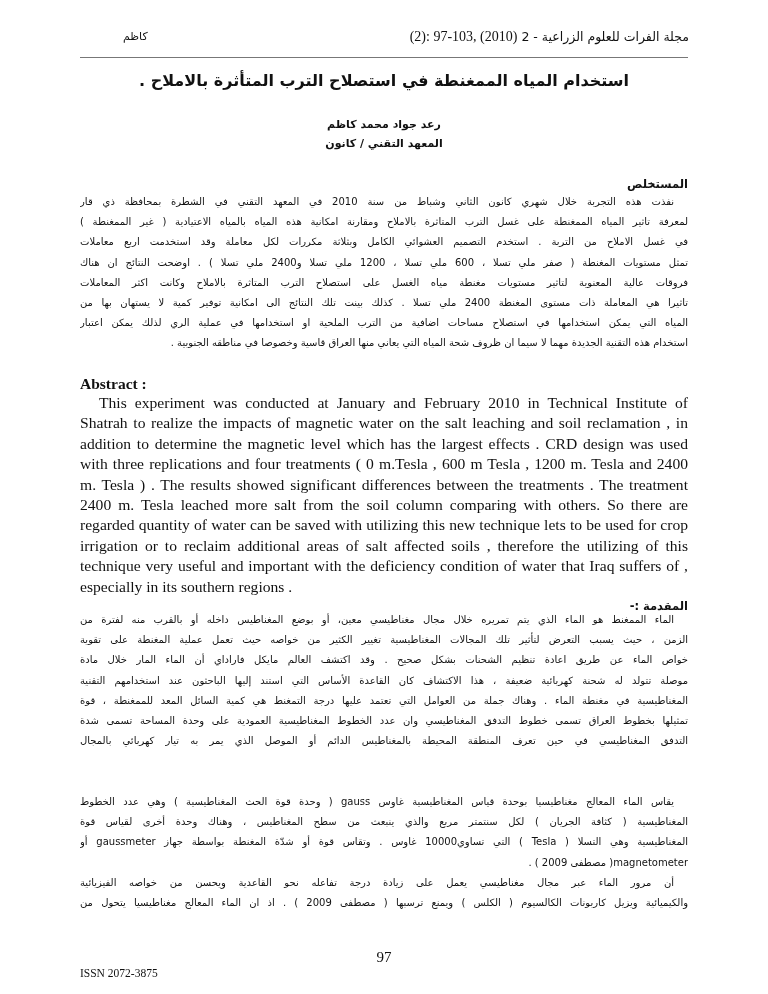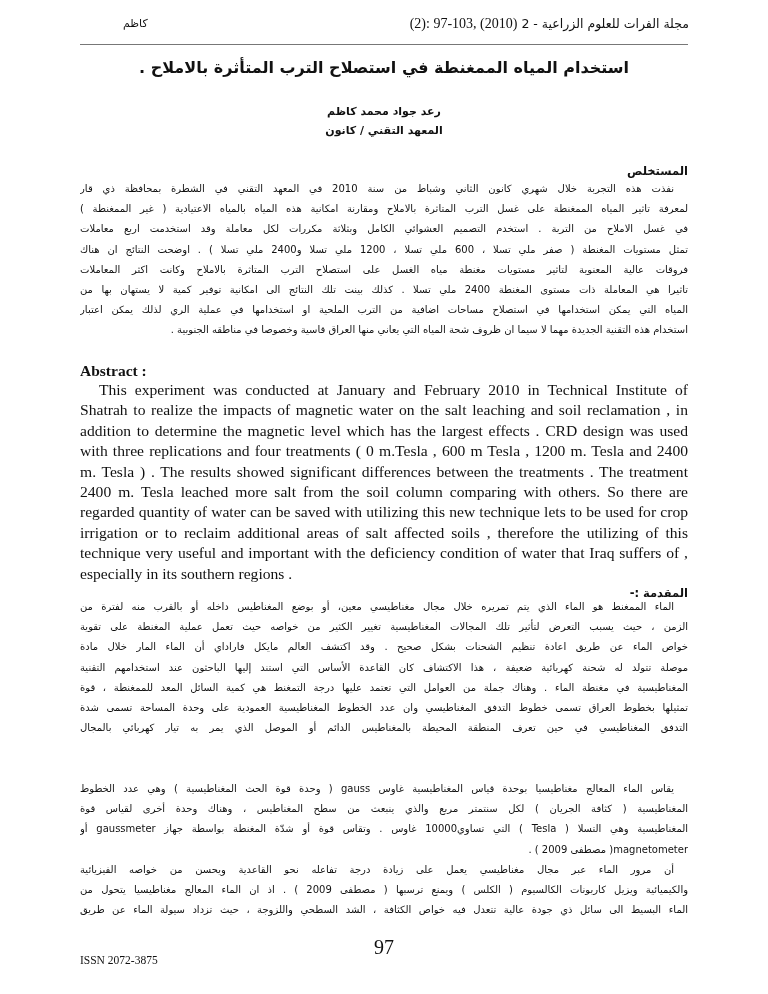--- a/index.html
+++ b/index.html
@@ -1,17 +1,17 @@
 <!DOCTYPE html>
 <html><head>
 <meta charset="utf-8">
 <style>
   html, body { margin: 0; padding: 0; background: #ffffff; }
   body { width: 768px; height: 994px; position: relative; overflow: hidden; color: #111; }
-  .page { position: absolute; left: 0; top: 0; width: 768px; height: 886px; }
+  .page { position: absolute; left: 0; top: 13px; width: 768px; height: 886px; }
 
   .running-head {
     position: absolute; left: 80px; top: 14px; width: 609px; height: 20px;
     font-family: "DejaVu Sans", sans-serif; font-size: 12.5px;
   }
   .rh-author { position: absolute; left: 43px; top: 3px; font-size: 11px; }
   .rh-journal { position: absolute; right: 0; top: 2px; direction: rtl; unicode-bidi: plaintext; white-space: nowrap; }
   .rh-journal .cite { font-family: "Liberation Serif", serif; font-size: 14px; }
   .head-rule { position: absolute; left: 80px; top: 44px; width: 608px; height: 1px; background: #777; }
 
@@ -44,21 +44,21 @@
   .en-para {
     position: absolute; left: 80px; top: 380px; width: 608px;
     font-family: "Liberation Serif", serif; font-size: 15.6px; line-height: 20.4px;
   }
   .en-para .en-line { display: block; white-space: nowrap; text-align: justify; text-align-last: justify; }
   .en-para .en-line.last { text-align-last: left; }
   .en-para .en-line.indent { padding-left: 19px; }
 
   .page-number {
     position: absolute; left: 360px; top: 936px; width: 48px; text-align: center;
-    font-family: "Liberation Serif", serif; font-size: 20px;
+    font-family: "Liberation Serif", serif; font-size: 15px;
   }
   .issn {
     position: absolute; left: 80px; top: 954px;
     font-family: "Liberation Serif", serif; font-size: 11.5px;
   }
 </style>
 </head>
 <body>
 
 <div class="page">
@@ -119,18 +119,17 @@
   <div class="ar-para" style="top:779px;">
     <span class="ar-line indent">يقاس الماء المعالج مغناطيسيا بوحدة قياس المغناطيسية غاوس gauss ( وحدة قوة الحث المغناطيسية ) وهي عدد الخطوط</span>
     <span class="ar-line">المغناطيسية ( كثافة الجريان ) لكل سنتمتر مربع والذي ينبعث من سطح المغناطيس ، وهناك وحدة أخرى لقياس قوة</span>
     <span class="ar-line">المغناطيسية وهي  التسلا ( Tesla ) التي تساوي10000 غاوس . وتقاس قوة أو شدّة المغنطة بواسطة جهاز gaussmeter أو</span>
     <span class="ar-line last">magnetometer( مصطفى 2009 ) .</span>
   </div>
 
   <div class="ar-para" style="top:860px;">
     <span class="ar-line indent">أن مرور الماء عبر مجال مغناطيسي يعمل على زيادة درجة تفاعله نحو القاعدية ويحسن من خواصه الفيزيائية</span>
     <span class="ar-line">والكيميائية ويزيل كاربونات الكالسيوم ( الكلس ) ويمنع ترسبها ( مصطفى 2009 ) . اذ ان الماء المعالج مغناطيسيا يتحول من</span>
-    <span class="ar-line">الماء البسيط الى سائل ذي جودة عالية تتعدل فيه خواص الكثافة ، الشد السطحي واللزوجة ، حيث تزداد سيولة الماء عن طريق</span>
   </div>
 
   <div class="page-number">97</div>
   <div class="issn">ISSN 2072-3875</div>
 </div>
 
 </body></html>

